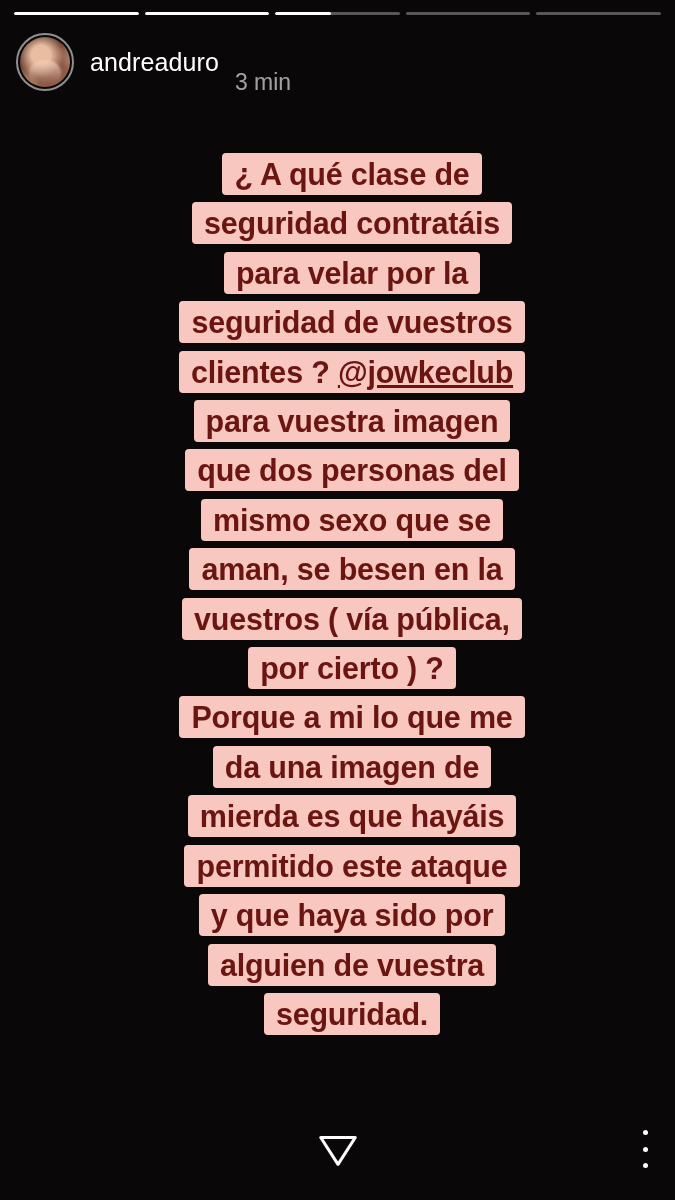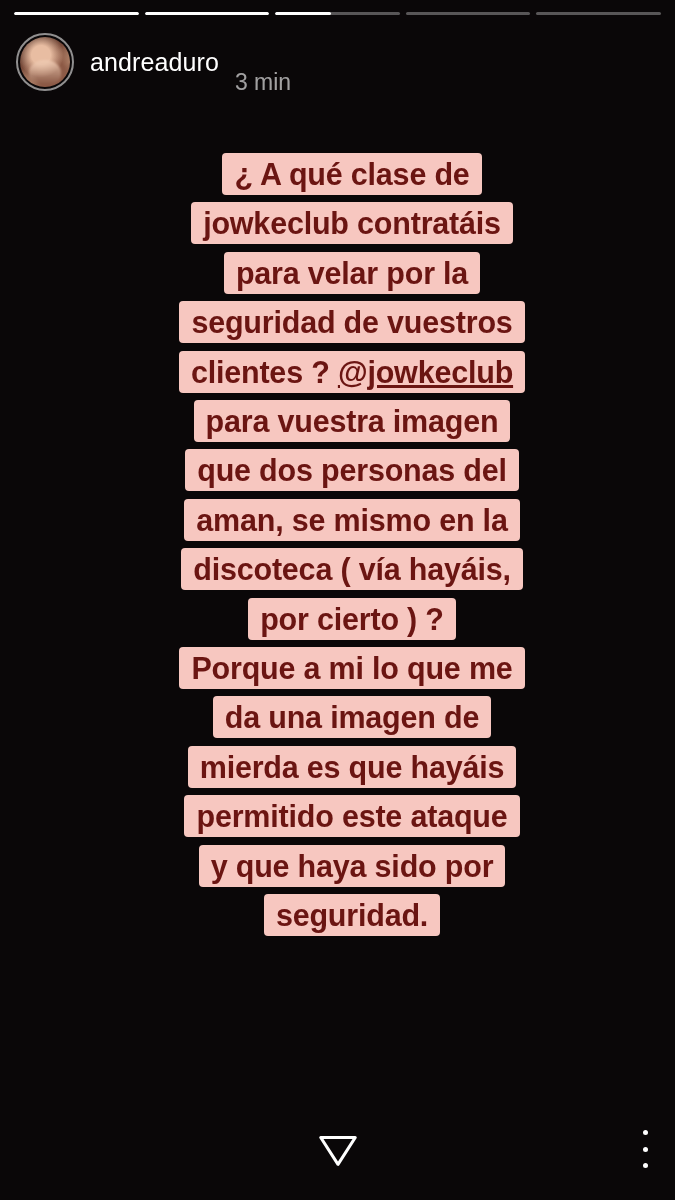--- a/index.html
+++ b/index.html
@@ -199,34 +199,36 @@
   <div class="header">
     <div class="avatar-wrap">
       <div class="avatar"></div>
     </div>
     <div class="username">andreaduro</div>
     <div class="timestamp">3 min</div>
   </div>
 
   <div class="caption">
     <span class="line"><span class="seg">¿ A qué clase de</span></span>
-    <span class="line"><span class="seg">jowkeclub contratáis</span></span>
+    <span class="line"><span class="seg">seguridad contratáis</span></span>
     <span class="line"><span class="seg">para velar por la</span></span>
     <span class="line"><span class="seg">seguridad de vuestros</span></span>
     <span class="line"><span class="seg"><span>clientes ? </span><span class="mention">@jowkeclub</span></span></span>
     <span class="line"><span class="seg">para vuestra imagen</span></span>
     <span class="line"><span class="seg">que dos personas del</span></span>
-    <span class="line"><span class="seg">aman, se mismo en la</span></span>
-    <span class="line"><span class="seg">discoteca ( vía hayáis,</span></span>
+    <span class="line"><span class="seg">mismo sexo que se</span></span>
+    <span class="line"><span class="seg">aman, se besen en la</span></span>
+    <span class="line"><span class="seg">vuestros ( vía pública,</span></span>
     <span class="line"><span class="seg">por cierto ) ?</span></span>
     <span class="line"><span class="seg">Porque a mi lo que me</span></span>
     <span class="line"><span class="seg">da una imagen de</span></span>
     <span class="line"><span class="seg">mierda es que hayáis</span></span>
     <span class="line"><span class="seg">permitido este ataque</span></span>
     <span class="line"><span class="seg">y que haya sido por</span></span>
+    <span class="line"><span class="seg">alguien de vuestra</span></span>
     <span class="line"><span class="seg">seguridad.</span></span>
   </div>
 
   <div class="bottom-bar">
     <div class="send-icon">
       <svg viewBox="0 0 24 24" width="46" height="46" fill="none" stroke="#ffffff" stroke-width="1.6" stroke-linejoin="round" stroke-linecap="round">
         <path d="M3 6 L21 6 L12 20 Z"></path>
       </svg>
     </div>
     <div class="more-icon">

